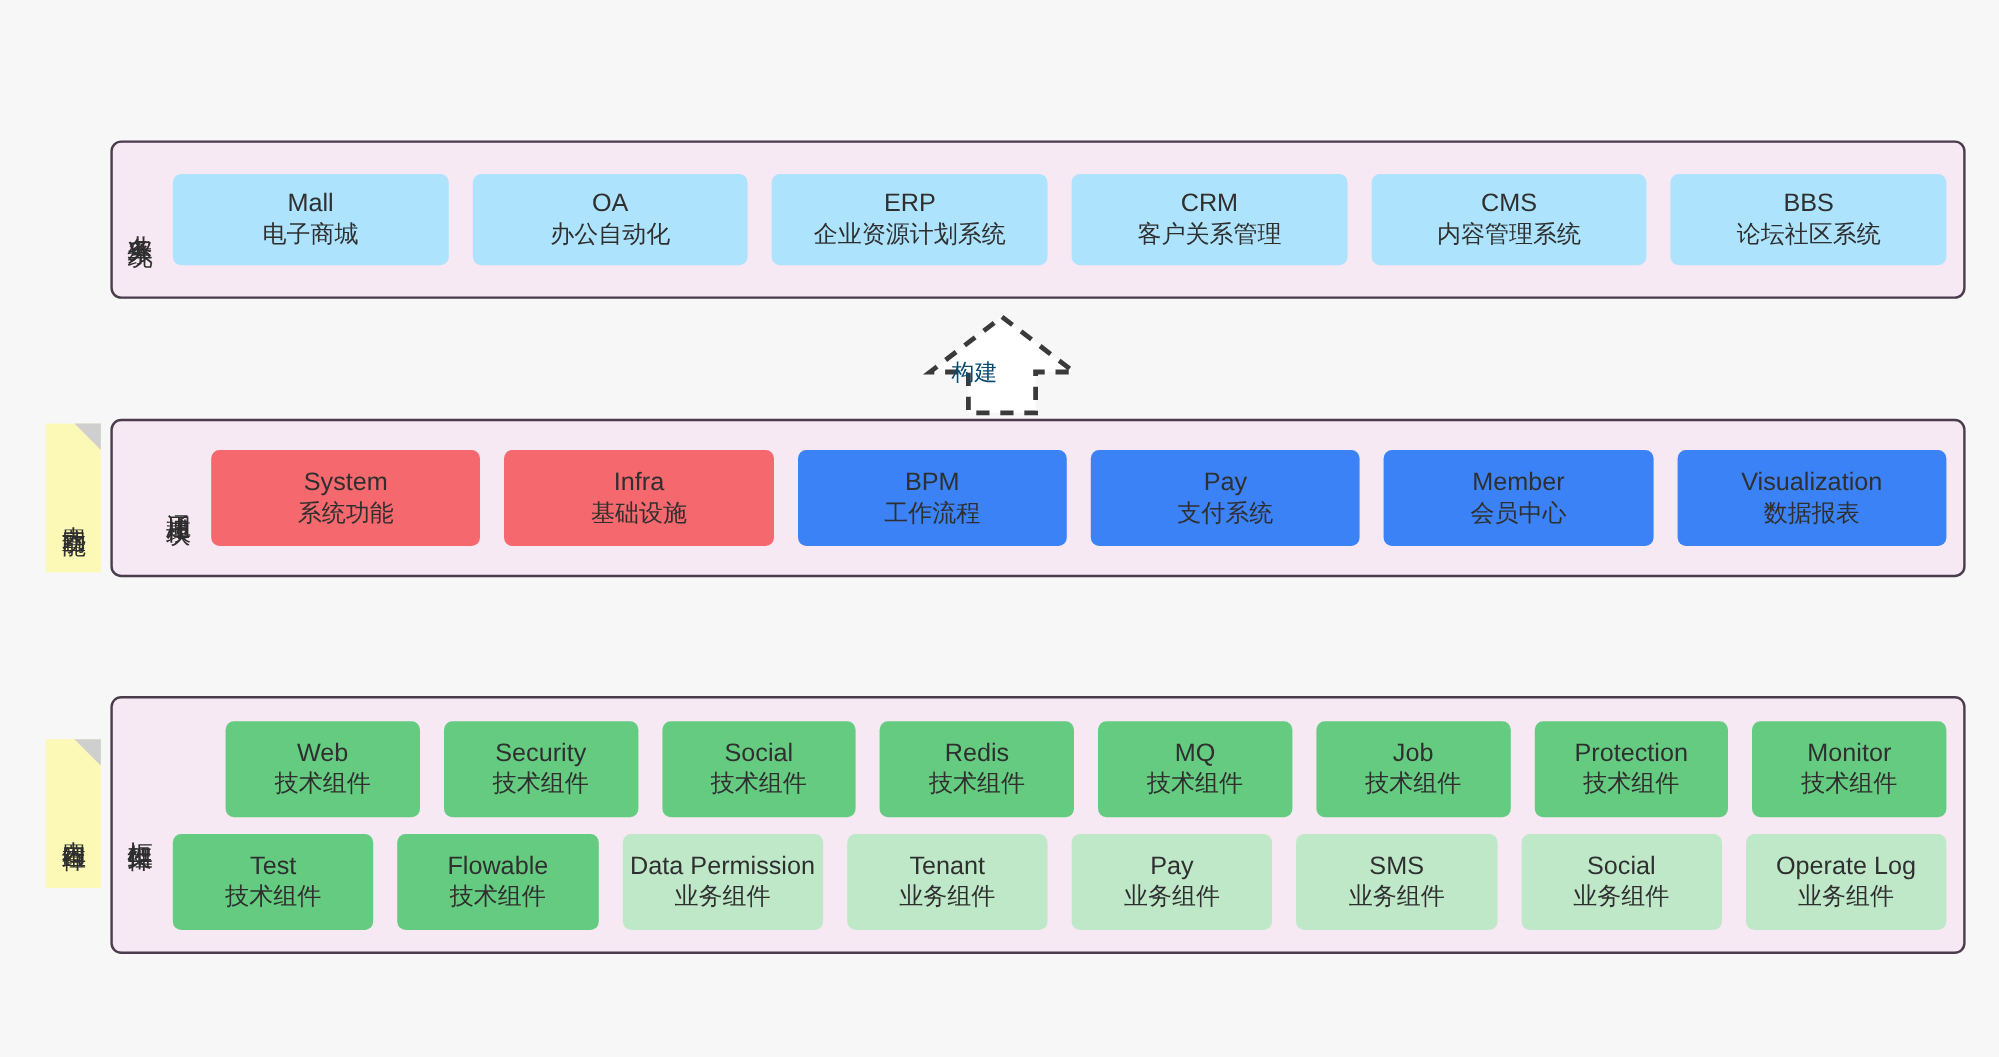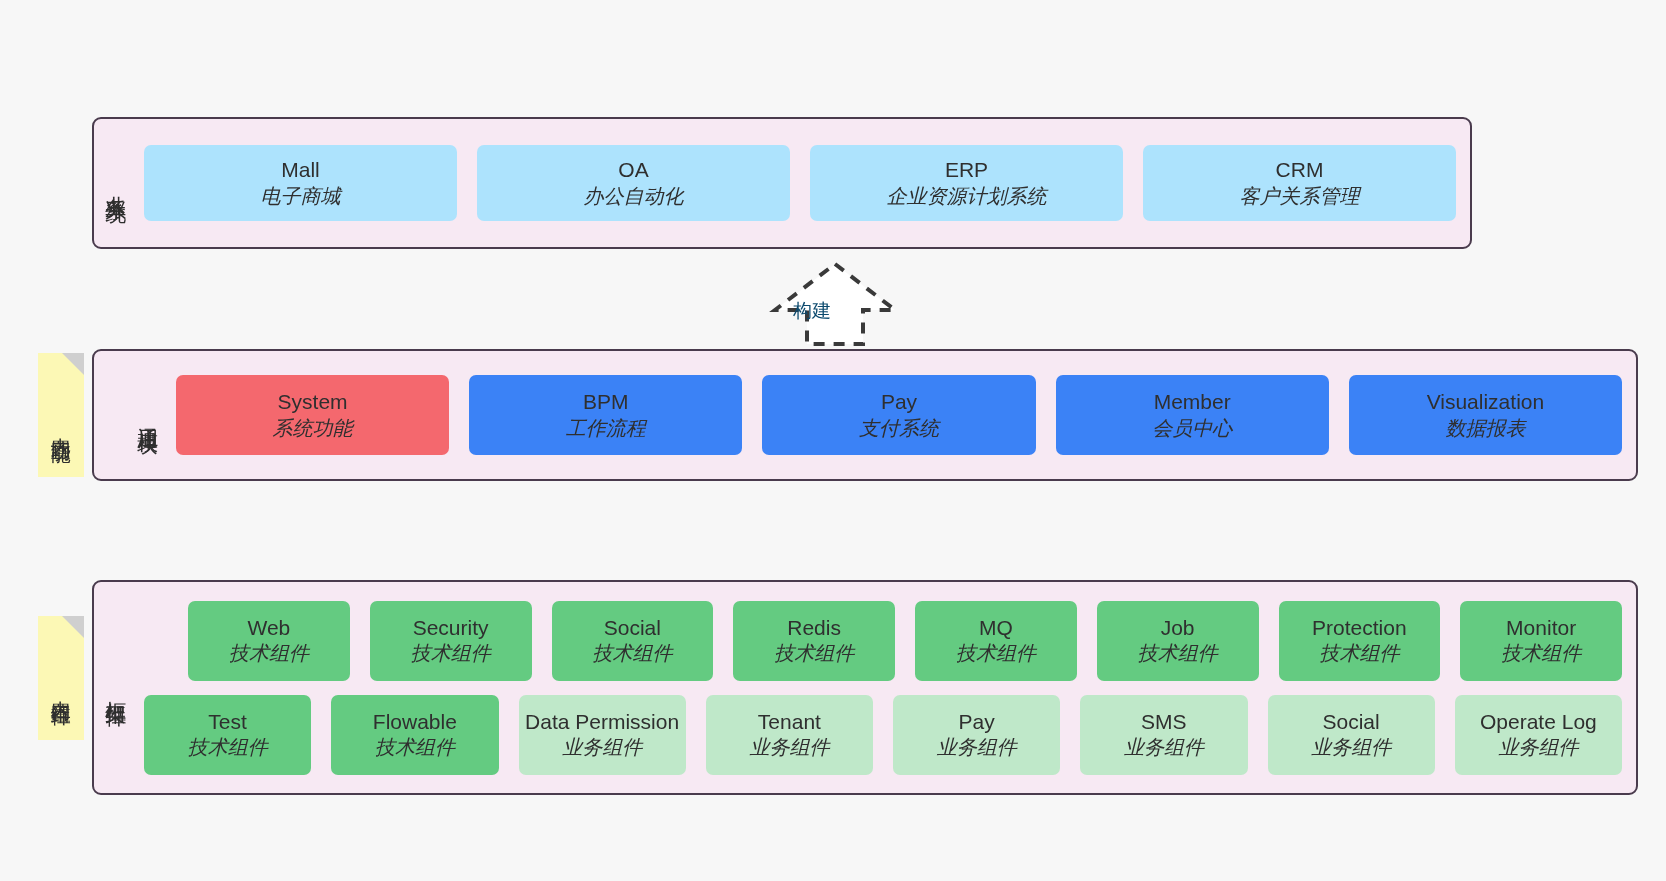--- a/index.html
+++ b/index.html
@@ -72,21 +72,20 @@
     box-sizing: border-box;
     padding: 4px 6px;
   }
   .card .en {
     font-size: 21px;
     color: #2f2f2f;
   }
   .card .cn {
     font-size: 20px;
     color: #2f2f2f;
-    font-style: italic;
   }
   .c-blue  { background: #ade3fd; }
   .c-red   { background: #f4686e; }
   .c-pink  { background: #3b82f6; }
   .c-green { background: #64cb81; }
   .c-lgreen{ background: #bfe8c9; justify-content: center; }
 
   
   .sticky {
     position: absolute;
@@ -123,39 +122,47 @@
     white-space: nowrap;
     z-index: 3;
     background: transparent;
   }
 </style>
 </head>
 <body>
 
 <div id="canvas">
 
-  <div class="layer" id="layer-business" style="left:92px; top:117px; width:1380px; height:132px;">
+  <div class="layer" id="layer-business" style="left:92px; top:117px; width:1546px; height:132px;">
     <div class="layer-title">业务系统</div>
     <div class="layer-body">
       <div class="row" id="business-row" style="height:76px;">
           <div class="card c-blue">
             <div class="en">Mall</div>
             <div class="cn">电子商城</div>
           </div>
           <div class="card c-blue">
             <div class="en">OA</div>
             <div class="cn">办公自动化</div>
           </div>
           <div class="card c-blue">
             <div class="en">ERP</div>
             <div class="cn">企业资源计划系统</div>
           </div>
           <div class="card c-blue">
             <div class="en">CRM</div>
             <div class="cn">客户关系管理</div>
+          </div>
+          <div class="card c-blue">
+            <div class="en">CMS</div>
+            <div class="cn">内容管理系统</div>
+          </div>
+          <div class="card c-blue">
+            <div class="en">BBS</div>
+            <div class="cn">论坛社区系统</div>
           </div>
         </div>
     </div>
   </div>
 
   <div class="arrow-wrap" style="left:755px; top:258px; width:160px; height:90px;">
     <svg width="160" height="90" viewBox="0 0 160 90">
       <path d="M 80 6 L 140 52 L 108 52 L 108 86 L 52 86 L 52 52 L 20 52 Z" fill="#ffffff" stroke="#3a3a3a" stroke-width="4" stroke-dasharray="11,9" stroke-linejoin="miter"></path>
     </svg>
     <div class="arrow-label" style="left:38px; top:40px;">构建</div>
@@ -165,20 +172,24 @@
     <span>内置功能</span>
   </div>
   <div class="layer" id="layer-common" style="left:92px; top:349px; width:1546px; height:132px;padding-left:32px;">
     <div class="layer-title">通用模块</div>
     <div class="layer-body">
       <div class="row" id="common-row" style="height:80px;">
           <div class="card c-red">
             <div class="en">System</div>
             <div class="cn">系统功能</div>
           </div>
+          <div class="card c-red">
+            <div class="en">Infra</div>
+            <div class="cn">基础设施</div>
+          </div>
           <div class="card c-pink">
             <div class="en">BPM</div>
             <div class="cn">工作流程</div>
           </div>
           <div class="card c-pink">
             <div class="en">Pay</div>
             <div class="cn">支付系统</div>
           </div>
           <div class="card c-pink">
             <div class="en">Member</div>

